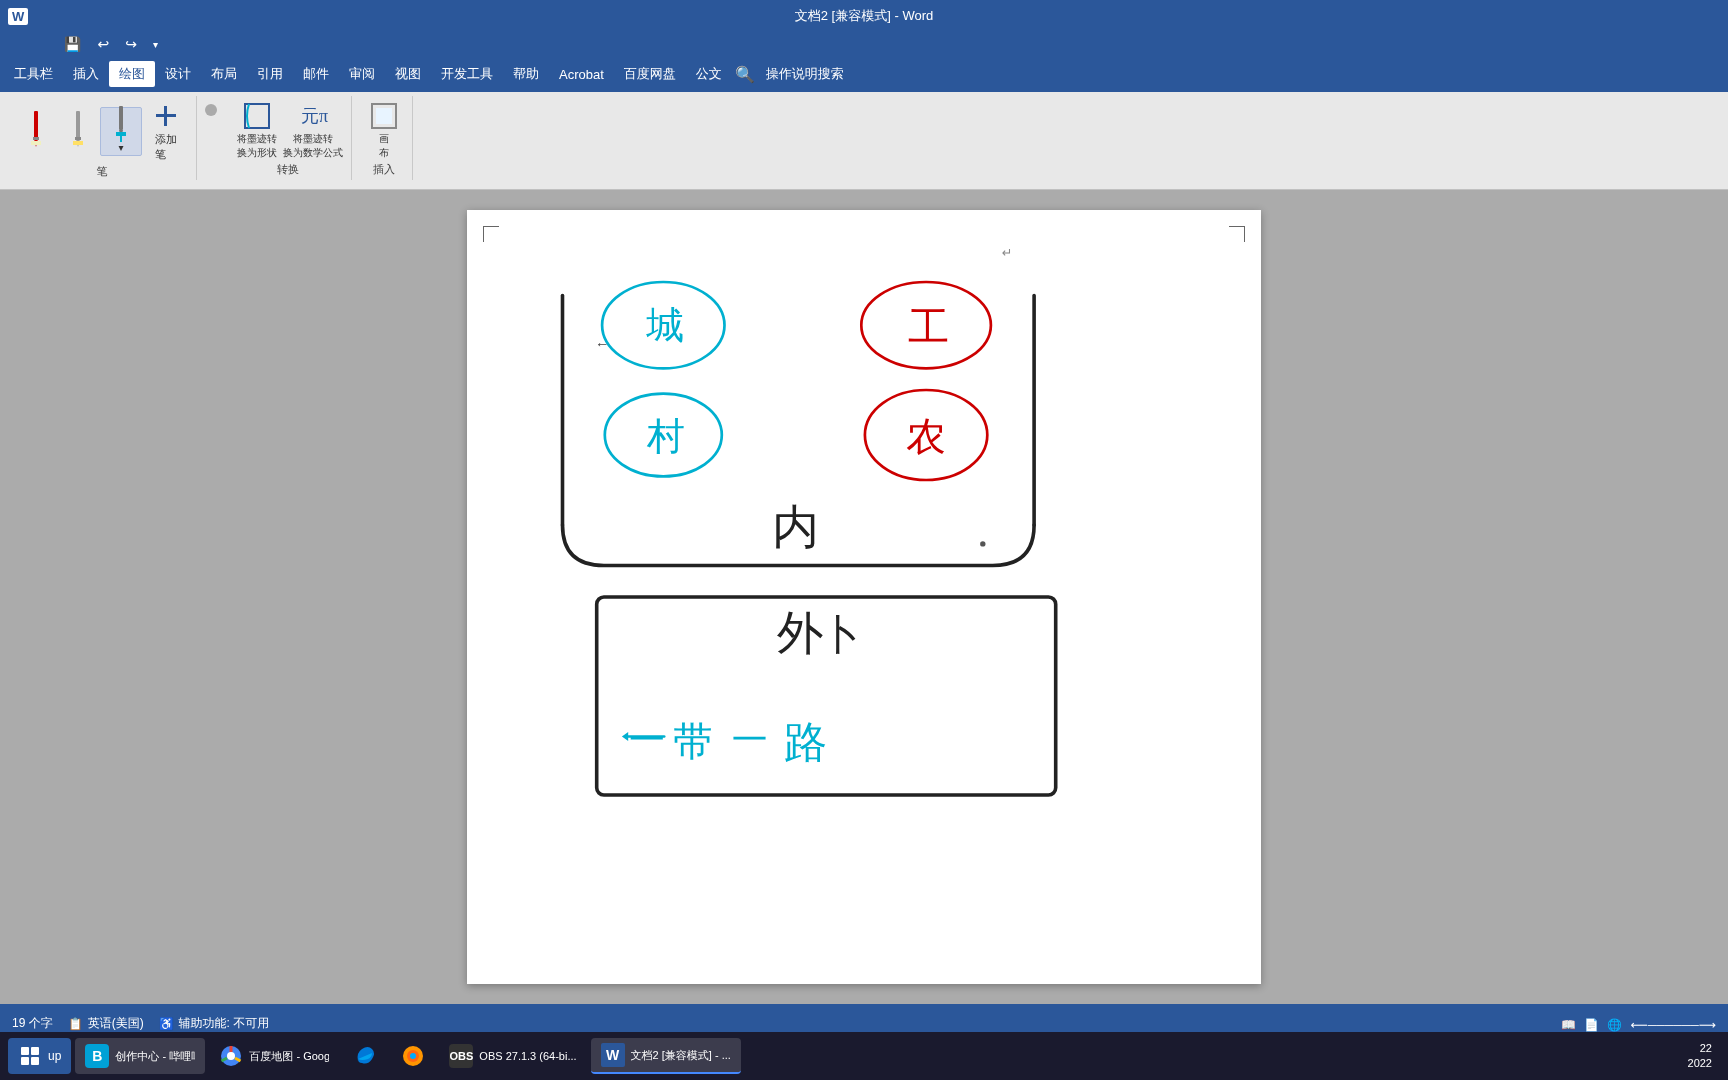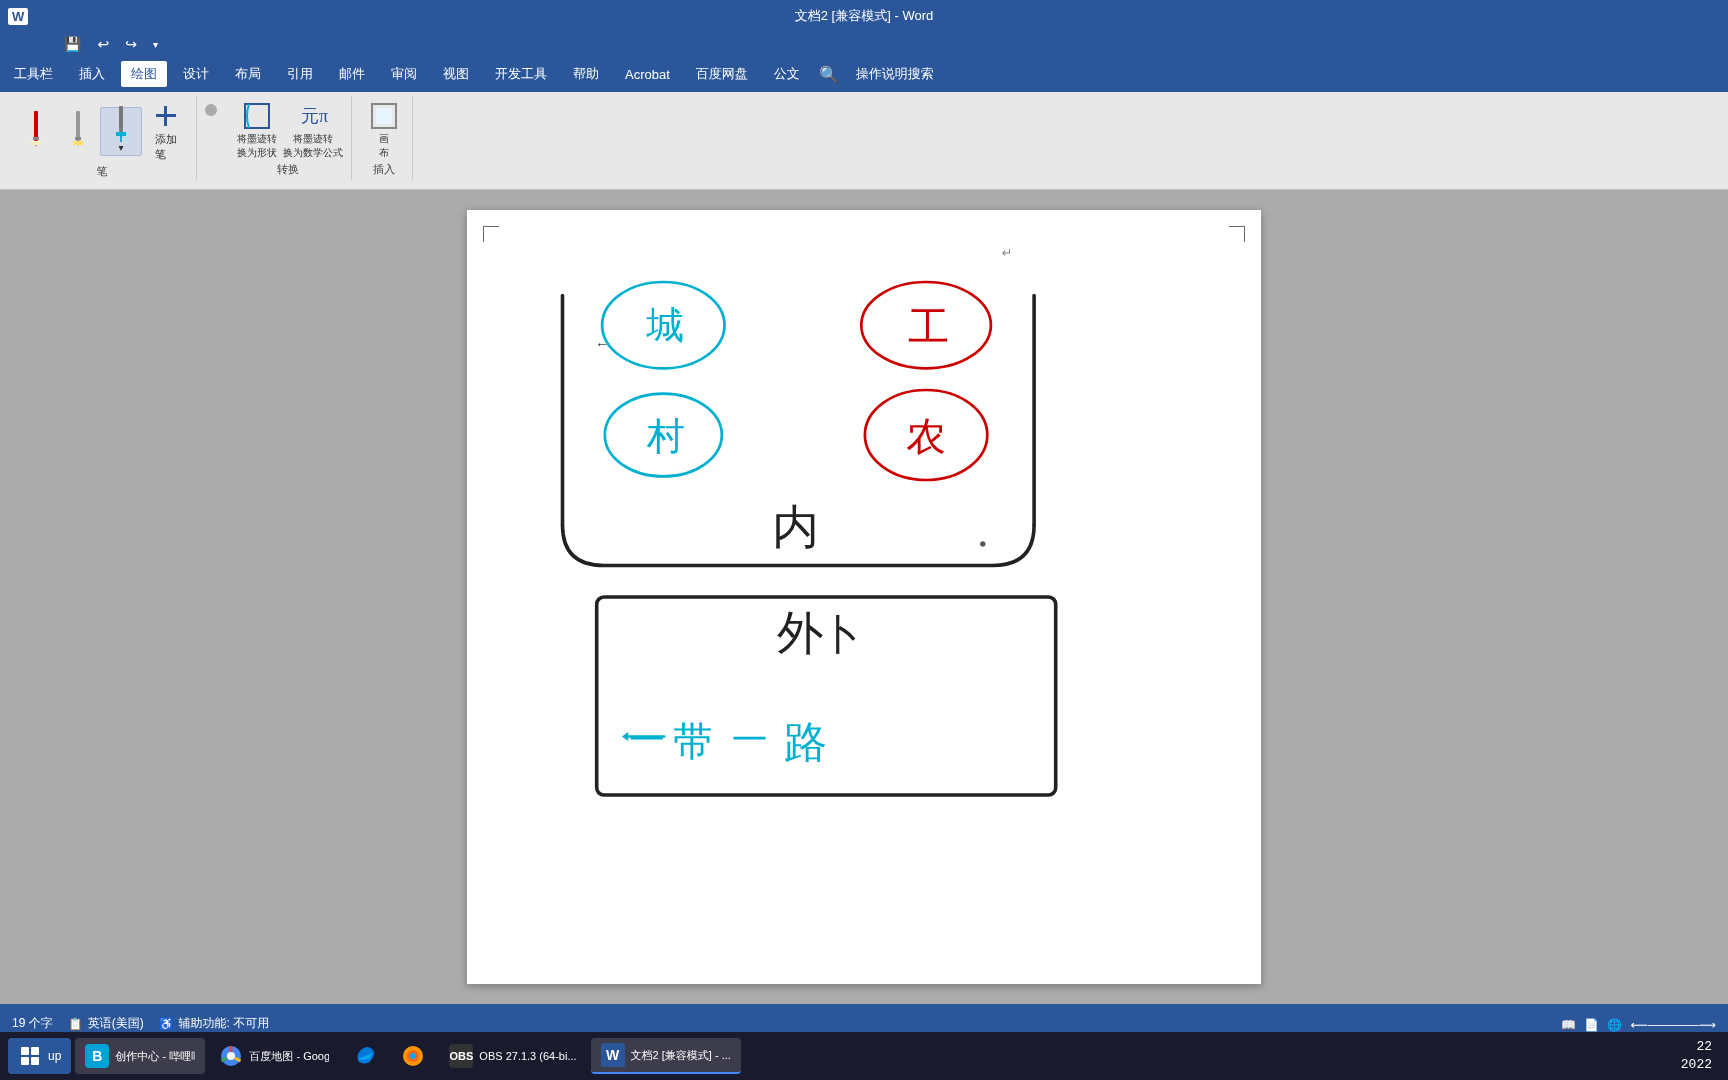--- a/index.html
+++ b/index.html
@@ -52,21 +52,21 @@
       cursor: pointer;
     }
 
     
     #menubar {
       height: 36px;
       background: #2b579a;
       display: flex;
       align-items: center;
       padding: 0 4px;
-      gap: 6px;
+      gap: 0;
     }
     .menu-item {
       color: white;
       font-size: 13px;
       padding: 4px 10px;
       cursor: pointer;
       border-radius: 2px;
     }
     .menu-item:hover, .menu-item.active { background: rgba(255,255,255,0.2); }
     .menu-item.active { background: white; color: #2b579a; }
@@ -186,24 +186,23 @@
       width: 24px;
       height: 24px;
       border-radius: 2px;
       display: flex;
       align-items: center;
       justify-content: center;
     }
     .taskbar-time {
       margin-left: auto;
       color: white;
-      font-size: 13px;
+      font-size: 11px;
       text-align: right;
       line-height: 1.4;
-      font-family: Liberation Mono, monospace;
     }
 
     
     #drawing-svg {
       position: absolute;
       top: 0;
       left: 0;
       width: 100%;
       height: 100%;
       pointer-events: none;

